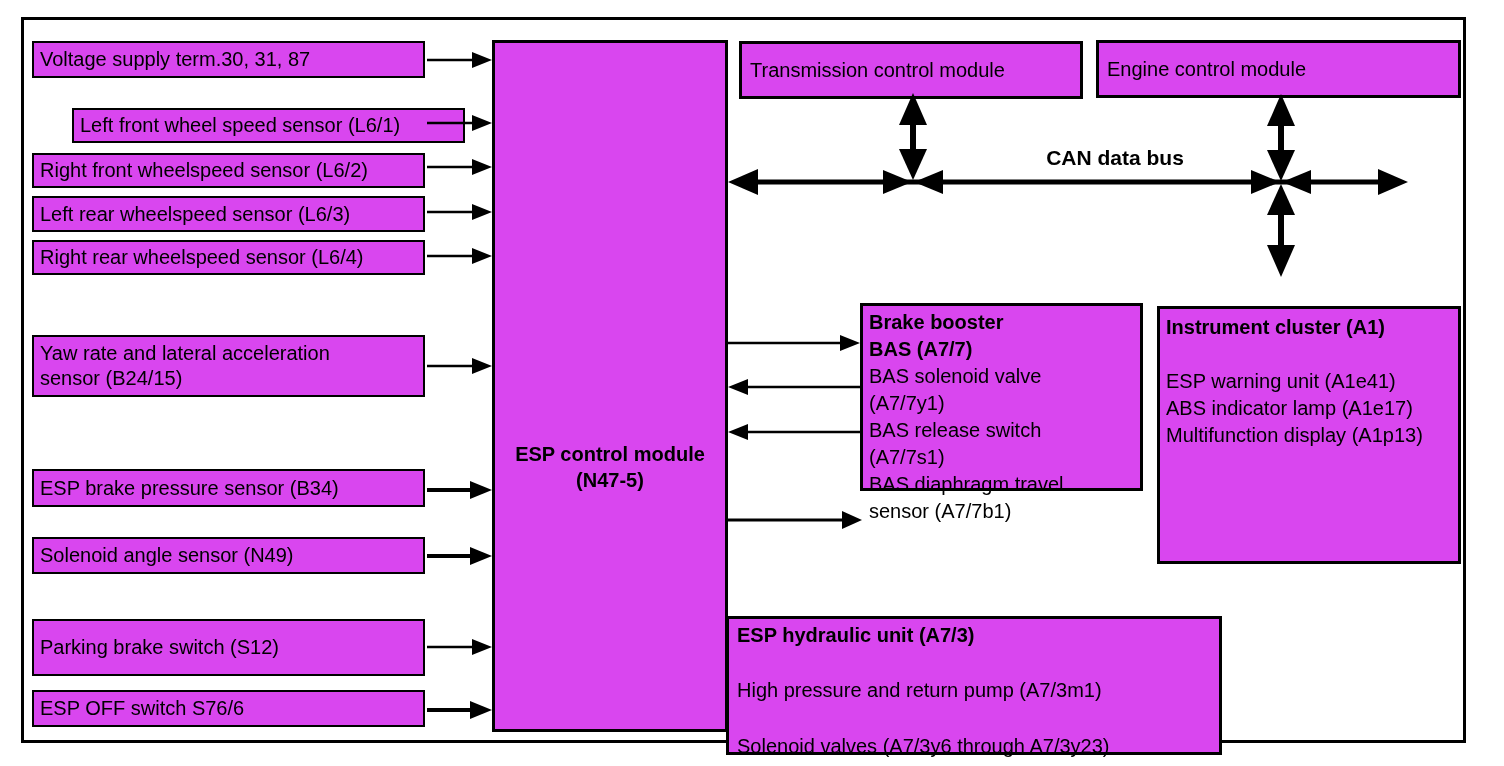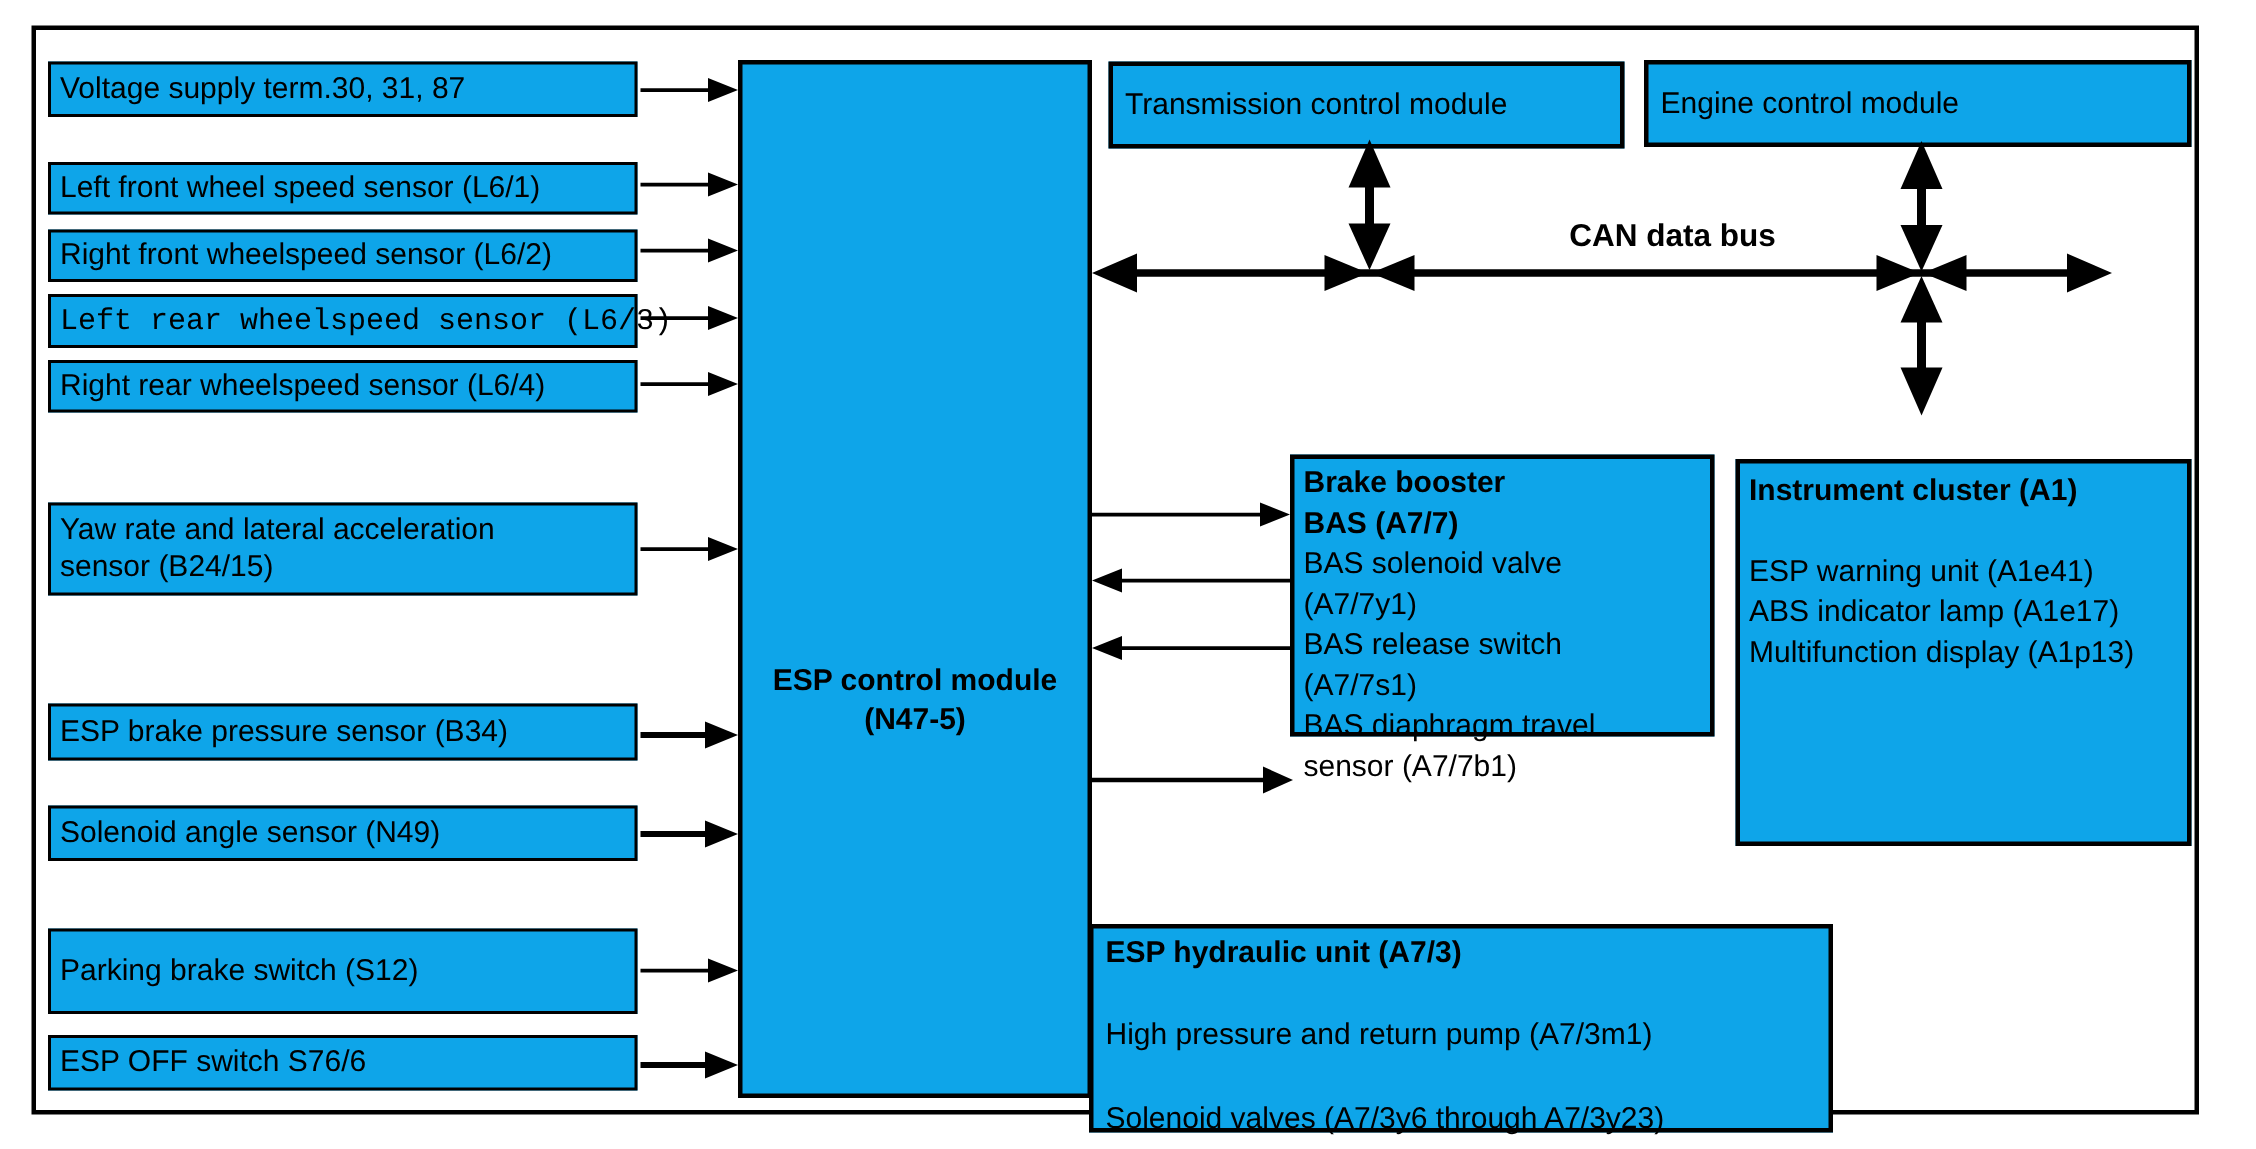--- a/index.html
+++ b/index.html
@@ -5,21 +5,21 @@
   html,body { margin:0; padding:0; background:#ffffff; }
   .stage {
     position:relative; width:1504px; height:766px; background:#ffffff;
     font-family:"Liberation Sans", sans-serif; color:#000; overflow:hidden;
   }
   .frame {
     position:absolute; left:21px; top:17px; width:1445px; height:726px;
     border:3px solid #000; box-sizing:border-box;
   }
   .box {
-    position:absolute; background:#0ea5e9; border:2px solid #000;
+    position:absolute; background:#d946ef; border:2px solid #000;
     box-sizing:border-box; font-size:20px; line-height:25px;
   }
   .b3 { border-width:3px; }
   .input-box {
     left:32px; width:393px; display:flex; align-items:center;
     padding-left:6px; white-space:nowrap;
   }
   .input-box.wrap2 { white-space:normal; padding-right:52px; }
   .center-label {
     position:absolute; text-align:center; font-weight:bold;
@@ -35,27 +35,27 @@
 </head>
 <body>
 
 <div class="stage">
 
   <div class="frame"></div>
 
   <div class="box input-box" style="top:41px;height:37px;">
     <span>Voltage supply term.30, 31, 87</span>
   </div>
-  <div class="box input-box" style="top:108px;height:35px;">
+  <div class="box input-box" style="top:108px;height:35px;margin-left:40px;">
     <span>Left front wheel speed sensor (L6/1)</span>
   </div>
   <div class="box input-box" style="top:153px;height:35px;">
     <span>Right front wheelspeed sensor (L6/2)</span>
   </div>
-  <div class="box input-box" style="top:196px;height:36px;font-family:Liberation Mono, monospace;">
+  <div class="box input-box" style="top:196px;height:36px;">
     <span>Left rear wheelspeed sensor (L6/3)</span>
   </div>
   <div class="box input-box" style="top:240px;height:35px;">
     <span>Right rear wheelspeed sensor (L6/4)</span>
   </div>
   <div class="box input-box wrap2" style="top:335px;height:62px;">
     <span>Yaw rate and lateral acceleration sensor (B24/15)</span>
   </div>
   <div class="box input-box" style="top:469px;height:38px;">
     <span>ESP brake pressure sensor (B34)</span>

